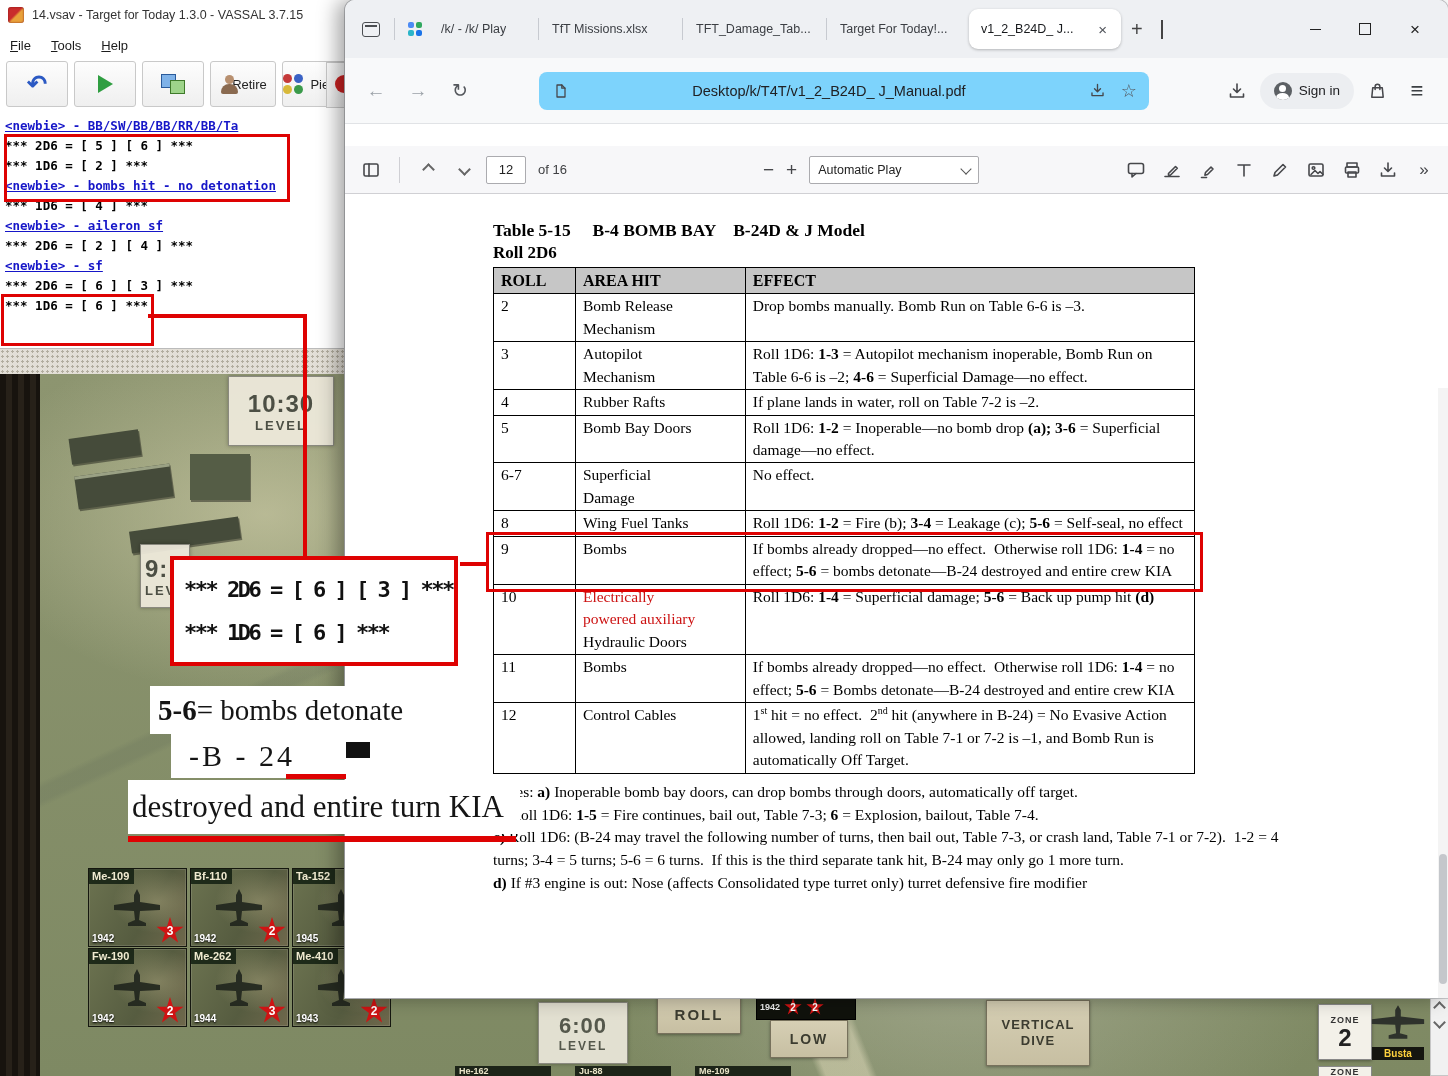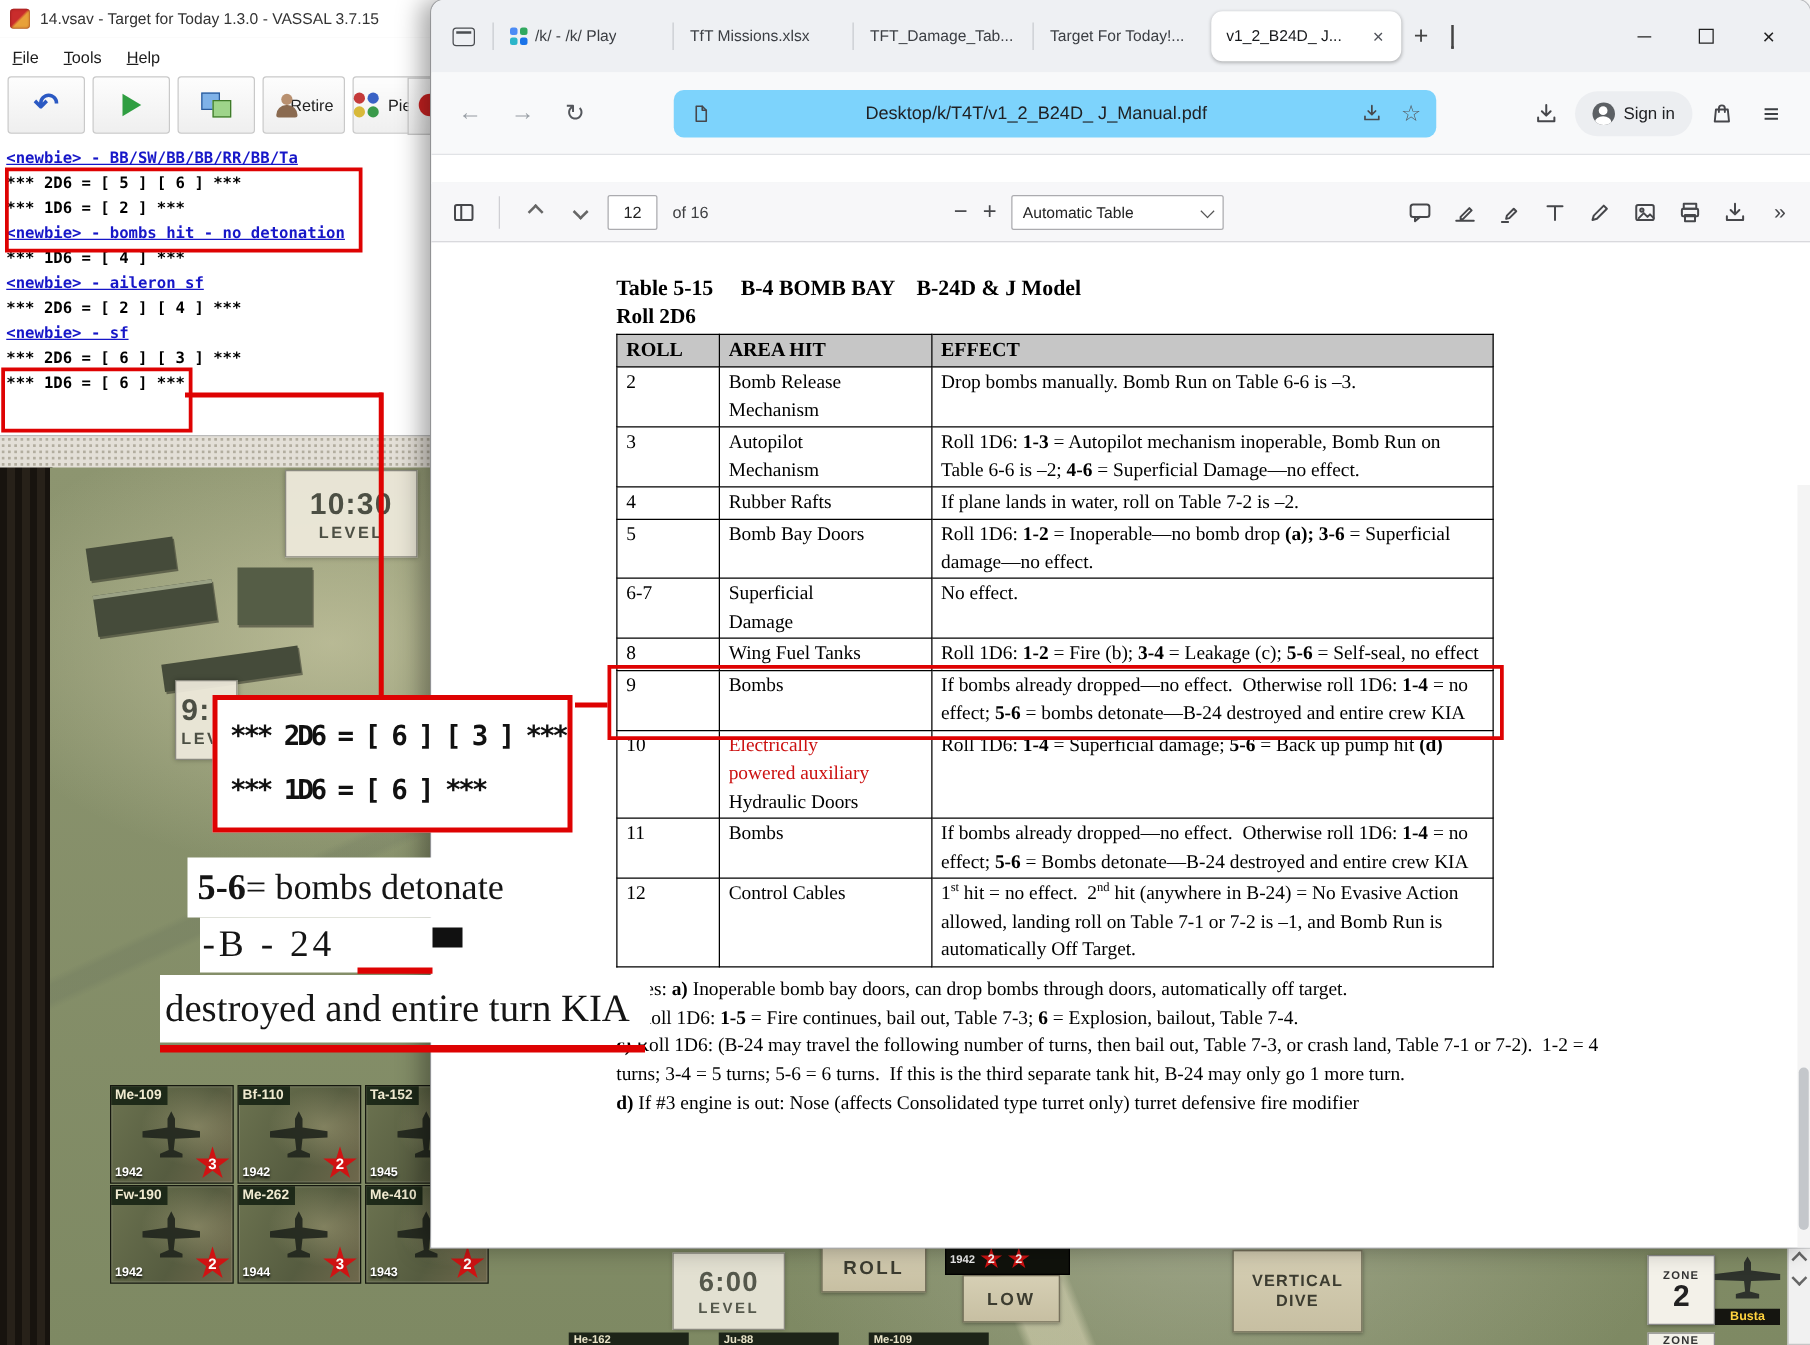--- a/index.html
+++ b/index.html
@@ -122,21 +122,21 @@
 
   
   #browser{position:absolute;left:345px;top:0;width:1103px;height:998px;background:#fff;
     border-radius:10px 10px 0 0;box-shadow:-8px 0 20px rgba(0,0,0,.35),0 0 0 1px #c8cacd;z-index:10;overflow:hidden;}
   .tabstrip{position:absolute;left:0;top:0;width:100%;height:58px;background:#eef0f3;
     display:flex;align-items:center;padding:0 8px;box-sizing:border-box;}
   .tab-mgr-btn{width:32px;height:32px;display:flex;align-items:center;justify-content:center;margin:0 6px 0 2px;}
   .box-icon{width:16px;height:13px;border:1.6px solid #4a4d51;border-radius:3px;position:relative;}
   .box-icon::before{content:"";position:absolute;left:2px;right:2px;top:2px;height:2px;background:#4a4d51;}
   .tab-sep{width:1px;height:22px;background:#c7cad0;margin:0 1px;flex:none;}
-  .tab{display:flex;align-items:center;gap:6px;padding:0 12px;height:34px;width:141px;flex:none;
+  .tab{display:flex;align-items:center;gap:19px;padding:0 12px;height:34px;width:141px;flex:none;
     font-size:12.5px;color:#3b3e43;white-space:nowrap;overflow:hidden;box-sizing:border-box;}
   .tab.active{background:#fff;border-radius:9px;box-shadow:0 1px 3px rgba(0,0,0,.25);height:40px;
     color:#17191c;width:152px;justify-content:space-between;}
   .tab-label{overflow:hidden;}
   .tab-close{font-size:15px;color:#50535a;padding:0 2px;flex:none;}
   .favicon-grid{display:grid;grid-template-columns:6px 6px;gap:2px;flex:none;}
   .favicon-grid i{width:6px;height:6px;border-radius:2px;}
   .favicon-grid i:nth-child(1){background:#4b8bf5;} .favicon-grid i:nth-child(2){background:#30a85f;}
   .favicon-grid i:nth-child(3){background:#2bb5c9;} .favicon-grid i:nth-child(4){background:#1a73e8;}
   .newtab-btn{font-size:20px;color:#444;padding:0 10px;flex:none;}
@@ -204,21 +204,21 @@
   #anno-chat1{left:4px;top:134px;width:280px;height:62px;}
   #anno-chat2{left:1px;top:294px;width:147px;height:46px;}
   #line-h1{left:148px;top:314px;width:158px;height:4px;}
   #line-v{left:303px;top:314px;width:4px;height:246px;}
   #dice-zoom{left:170px;top:556px;width:288px;height:110px;background:#fff;border:4px solid #de0202;
     display:flex;flex-direction:column;justify-content:space-evenly;padding-left:10px;box-sizing:border-box;
     font-family:"DejaVu Sans Mono",monospace;font-weight:bold;font-size:22px;letter-spacing:-2.5px;color:#111;}
   #row9-box{border:3px solid #de0202;}
   .zoom-snippet{background:#fff;display:flex;align-items:center;font-family:"Liberation Serif",serif;color:#151515;}
   #zoom1{left:150px;top:686px;width:318px;height:48px;font-size:29px;padding-left:8px;}
-  #zoom2{left:160px;top:734px;width:186px;height:44px;font-size:30px;letter-spacing:3px;padding-left:2px;}
+  #zoom2{left:171px;top:734px;width:186px;height:44px;font-size:30px;letter-spacing:3px;padding-left:18px;}
   #zoom2-block{left:346px;top:742px;width:24px;height:16px;background:#111;}
   #zoom2-underline{left:286px;top:774px;width:60px;height:5px;}
   #zoom3{left:128px;top:780px;width:388px;height:54px;font-size:31px;padding-left:4px;}
   #zoom3-underline{left:128px;top:836px;width:388px;height:6px;}
 </style>
 </head>
 <body>
 
 <div id="screen">
 
@@ -499,21 +499,21 @@
         </div>
       <div class="ptb-icon">
           <span class="chev down" style="margin:0;"></span>
         </div>
       <div class="page-input">12</div>
       <span class="of-label">of 16</span>
       <div class="zoom-group">
         <span class="zoom-glyph">−</span>
         <span class="zoom-glyph">+</span>
         <div class="zoom-select">
-          <span>Automatic Table</span>
+          <span>Automatic Play</span>
           <span class="sel-chev"></span>
         </div>
       </div>
       <div class="ptb-right">
         <div class="ptb-icon">
           <svg width="20" height="20" viewBox="0 0 20 20">
               <rect x="2.5" y="3.5" width="15" height="10" rx="2"></rect>
               <path d="M6 13.5V17l4-3.5"></path>
             </svg>
         </div>

